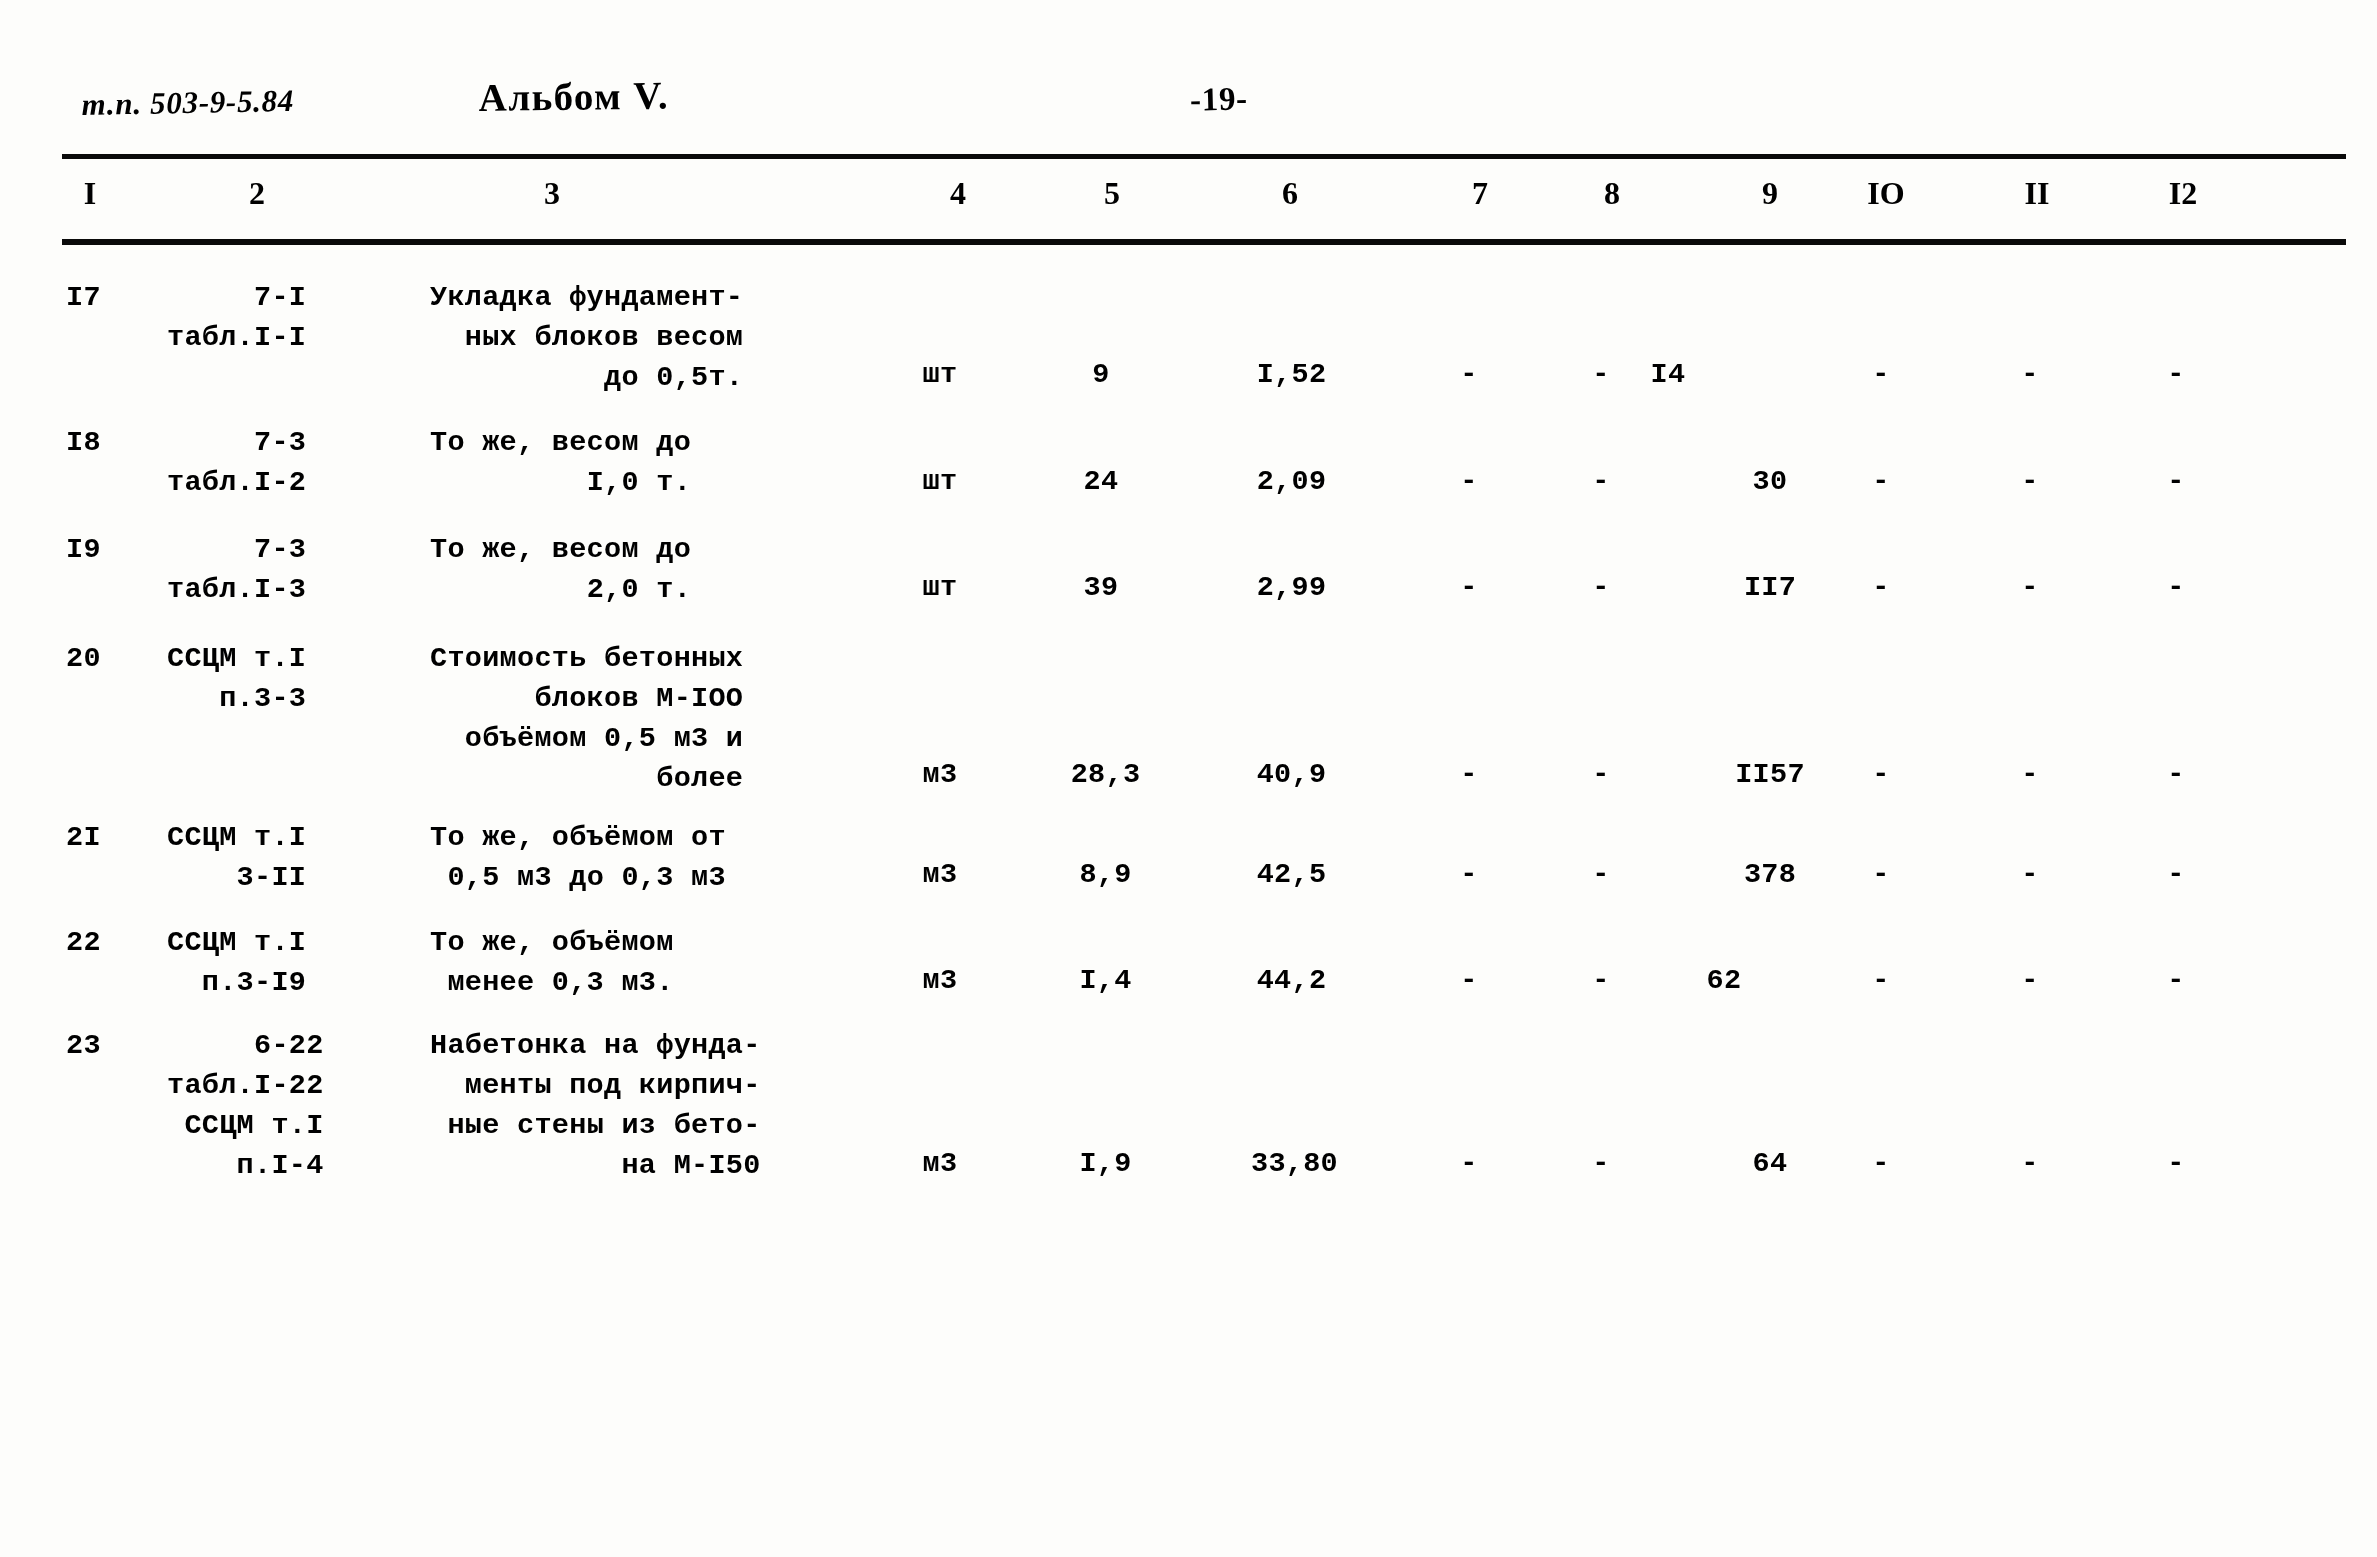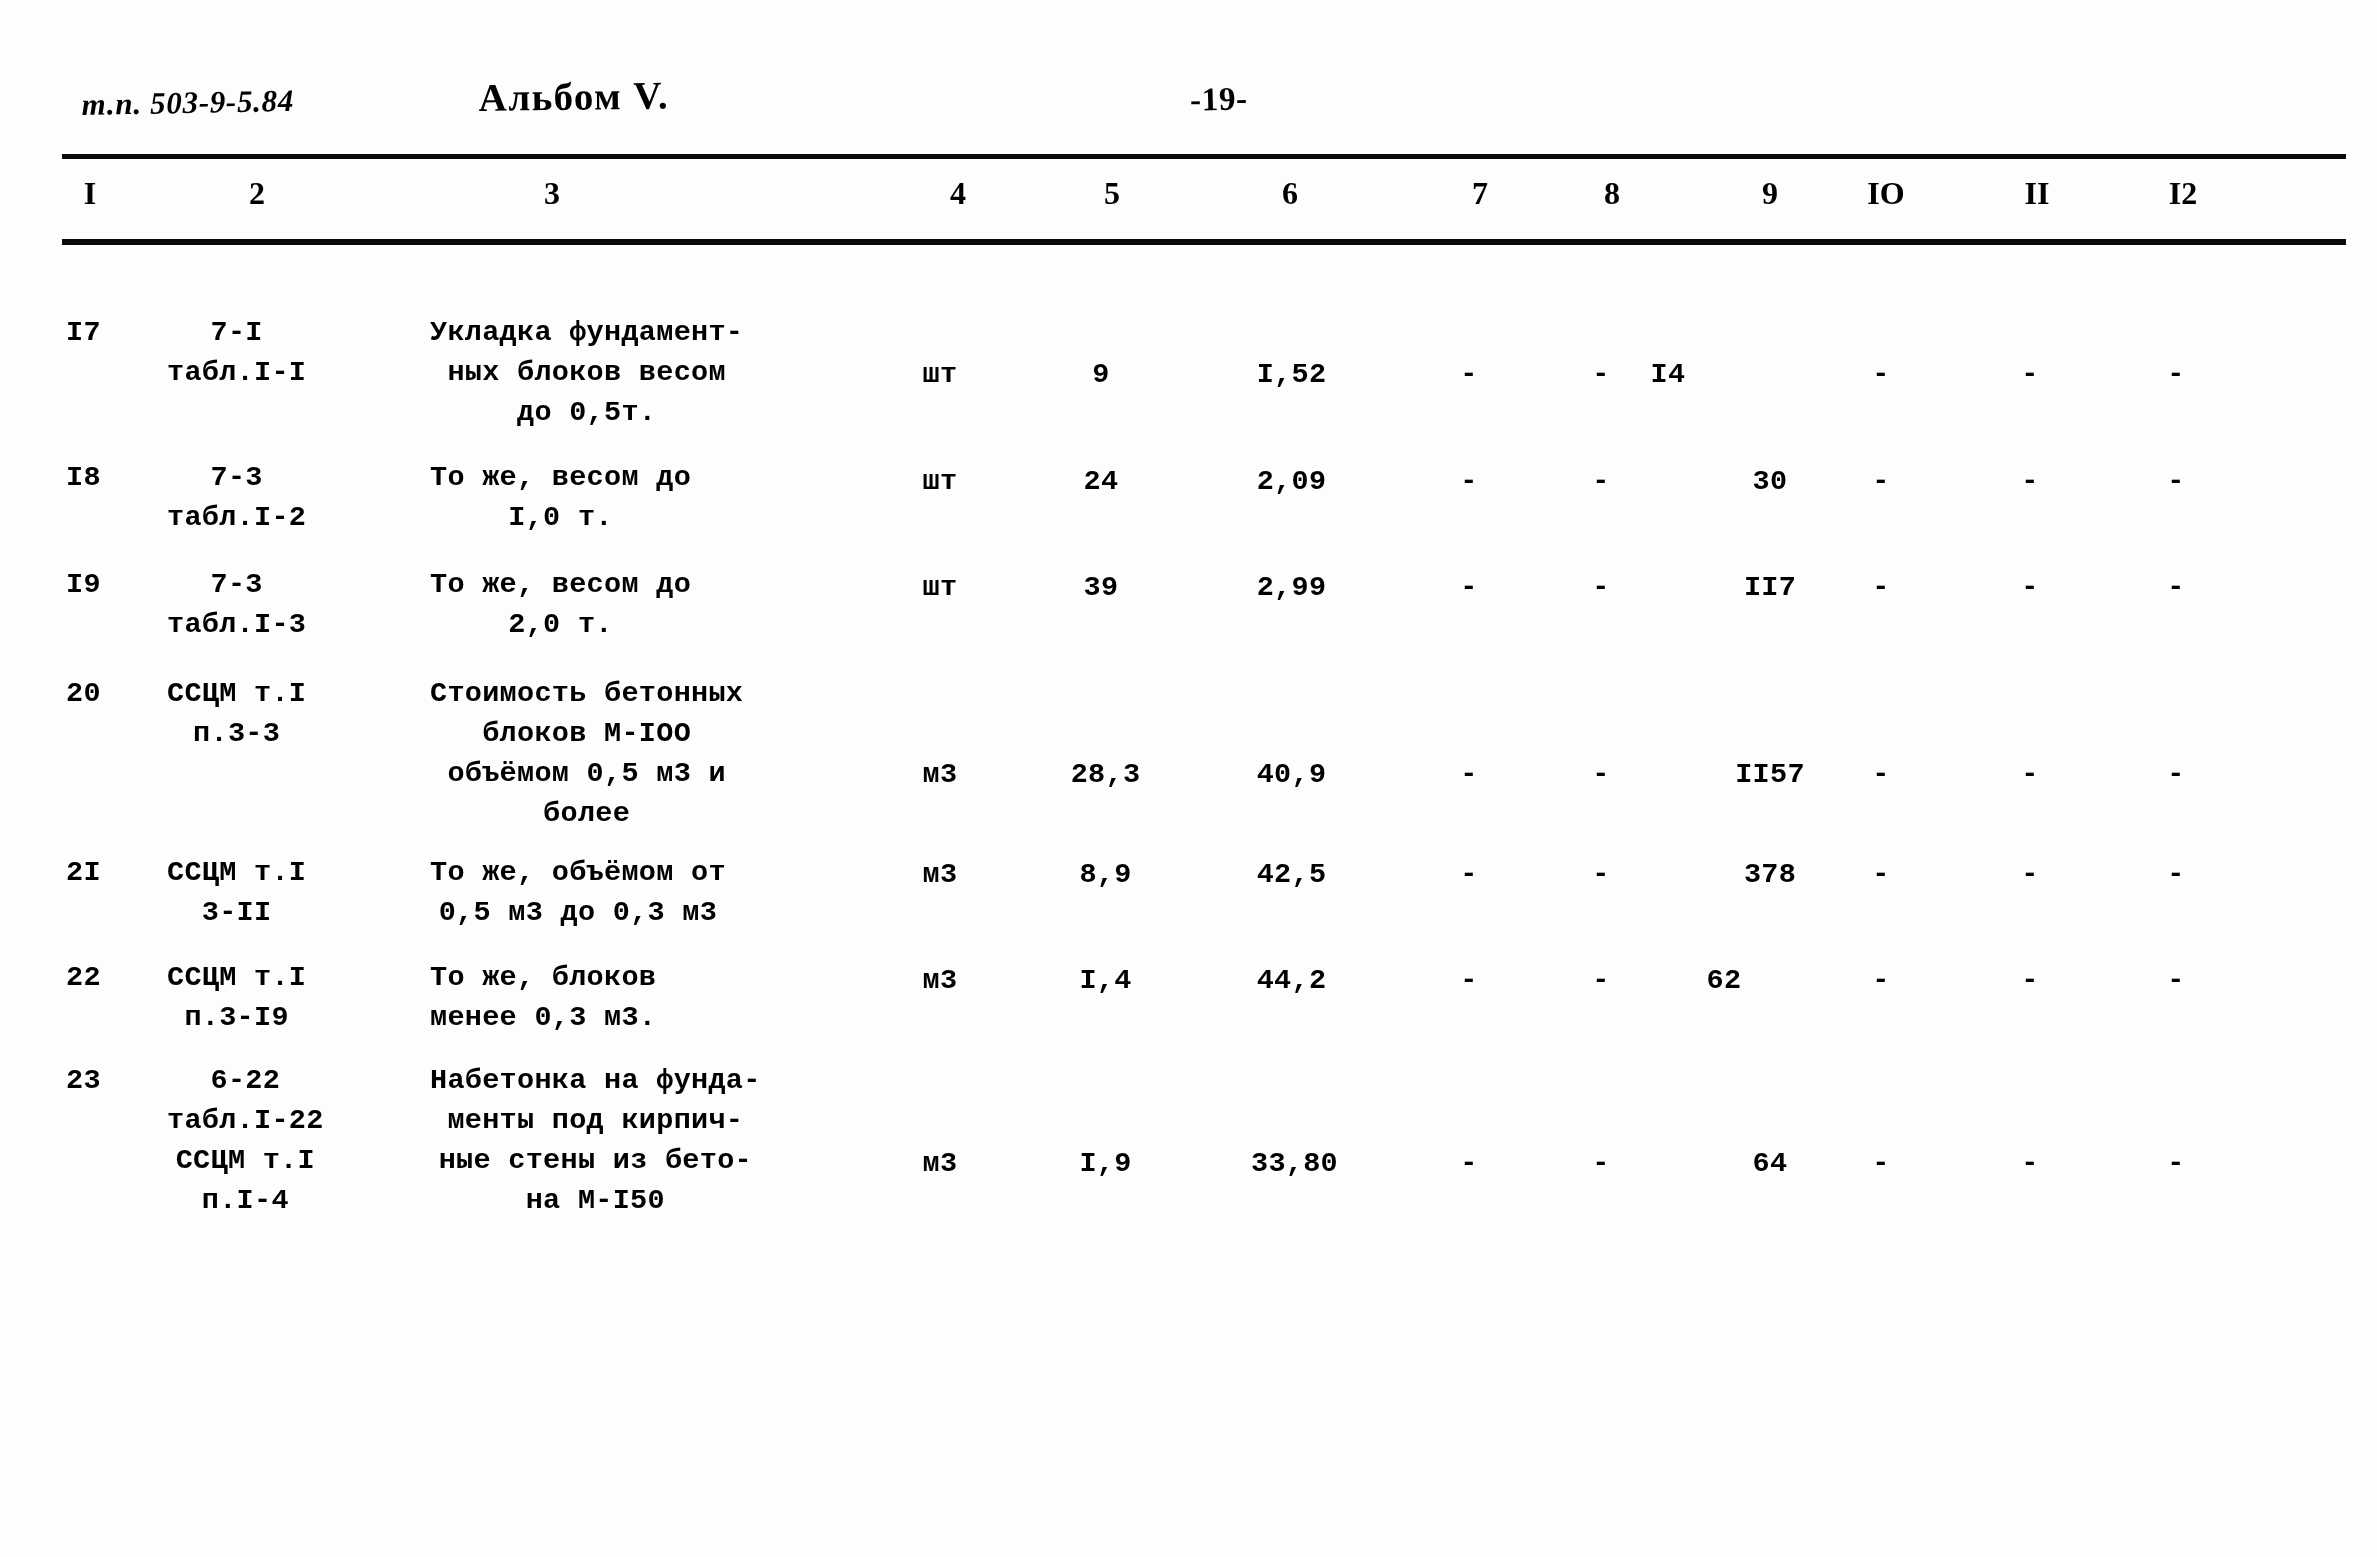--- a/index.html
+++ b/index.html
@@ -98,21 +98,21 @@
     letter-spacing: 0.3px;
   }
   .colhead {
     font-family: "Liberation Serif", "DejaVu Serif", serif;
     font-weight: 700;
     font-size: 32px;
     line-height: 32px;
     letter-spacing: 0px;
   }
   .ctr  { text-align: center; }
-  .lft  { text-align: center; margin-top: 35px; }
+  .lft  { text-align: right; }
 
   
   #colhead-row { position: absolute; left: 0; top: 177px; width: 2377px; height: 49px; }
 
   .desc {
     line-height: 40px;
   }
   .note {
     line-height: 40px;
     font-size: 28px;
@@ -220,21 +220,21 @@
       <div class="cell ctr" style="left:1563px;top:855px;width:76px;">-</div>
       <div class="cell ctr" style="left:1704px;top:855px;width:132px;">378</div>
       <div class="cell ctr" style="left:1843px;top:855px;width:76px;">-</div>
       <div class="cell ctr" style="left:1992px;top:855px;width:76px;">-</div>
       <div class="cell ctr" style="left:2138px;top:855px;width:76px;">-</div>
     </div>
 
     <div>
       <div class="cell lft" style="left:66px;  top:923px;">22</div>
       <div class="cell lft desc" style="left:167px; top:923px;"><span>ССЦМ т.I</span><br><span>п.3-I9</span></div>
-      <div class="cell lft desc" style="left:430px; top:923px;"><span>То же, блоков</span><br><span>менее 0,3 м3.</span></div>
+      <div class="cell lft desc" style="left:430px; top:923px;"><span>То же, объёмом</span><br><span>менее 0,3 м3.</span></div>
       <div class="cell ctr" style="left:902px;top:961px;width:76px;">м3</div>
       <div class="cell ctr" style="left:1050px;top:961px;width:111px;">I,4</div>
       <div class="cell ctr" style="left:1222px;top:961px;width:139px;">44,2</div>
       <div class="cell ctr" style="left:1431px;top:961px;width:76px;">-</div>
       <div class="cell ctr" style="left:1563px;top:961px;width:76px;">-</div>
       <div class="cell ctr" style="left:1665px;top:961px;width:118px;">62</div>
       <div class="cell ctr" style="left:1843px;top:961px;width:76px;">-</div>
       <div class="cell ctr" style="left:1992px;top:961px;width:76px;">-</div>
       <div class="cell ctr" style="left:2138px;top:961px;width:76px;">-</div>
     </div>

